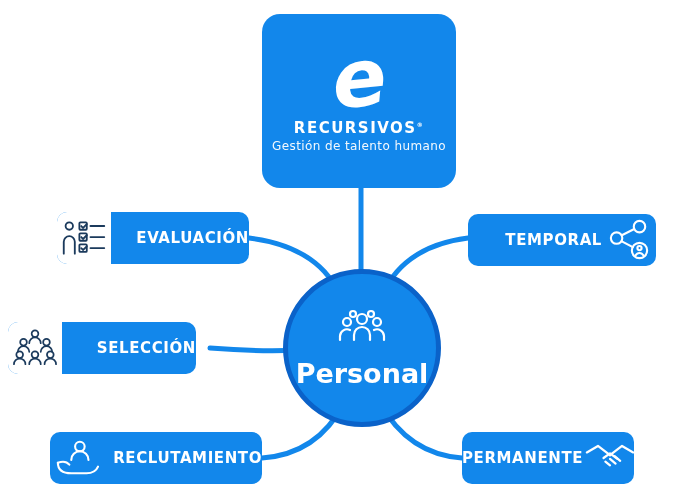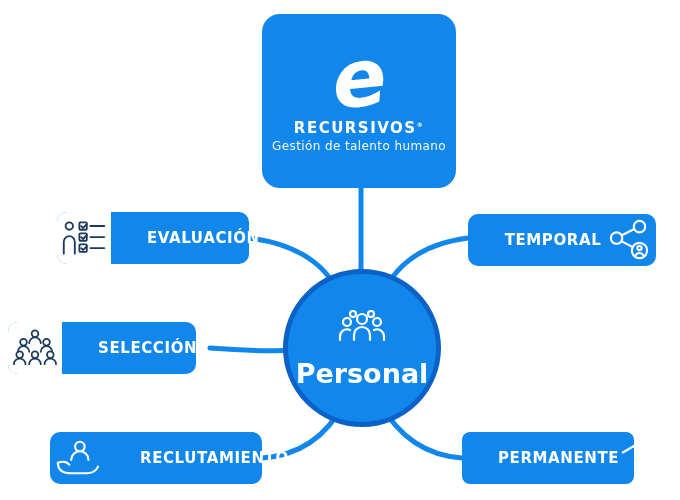--- a/index.html
+++ b/index.html
@@ -22,30 +22,30 @@
 
   
   .center-node { position:absolute; left:283px; top:269px; width:158px; height:158px;
     border-radius:50%; background:#1287eb; border:5px solid #0a62c9;
     display:flex; flex-direction:column; align-items:center; justify-content:center; gap:10px; }
   .center-label { color:#fff; font-size:27px; font-weight:bold; }
 
   
   .node { position:absolute; height:52px; background:#1287eb; border-radius:10px;
     display:flex; align-items:center; color:#fff; }
-  .node-label { font-weight:bold; font-size:15px; letter-spacing:0.6px; flex:1; text-align:center; white-space:nowrap;padding-left:36px; }
+  .node-label { font-weight:bold; font-size:15px; letter-spacing:0.6px; flex:1; text-align:right; white-space:nowrap; }
   .icon-panel { width:54px; height:52px; background:#ffffff; border-radius:10px 0 0 10px;
     display:flex; align-items:center; justify-content:center; flex:0 0 auto; }
   .icon-slot { width:54px; height:52px; display:flex; align-items:center; justify-content:center; flex:0 0 auto; }
 
   #node-evaluacion    { left:57px;  top:212px; width:192px; }
   #node-seleccion     { left:8px;  top:322px; width:188px; }
   #node-reclutamiento { left:50px;  top:432px; width:212px; }
   #node-temporal      { left:468px; top:214px; width:188px; }
-  #node-permanente    { left:462px; top:432px; width:172px;border-radius:8px; }
+  #node-permanente    { left:462px; top:432px; width:172px; }
 </style>
 </head>
 <body>
 
 <div class="canvas">
 
   <svg class="connectors" viewBox="0 0 680 500" aria-hidden="true">
     <path d="M 361 186 L 361 276"></path>
     <path d="M 249 238 C 300 244 330 268 340 298"></path>
     <path d="M 210 348 Q 260 352 300 350"></path>

